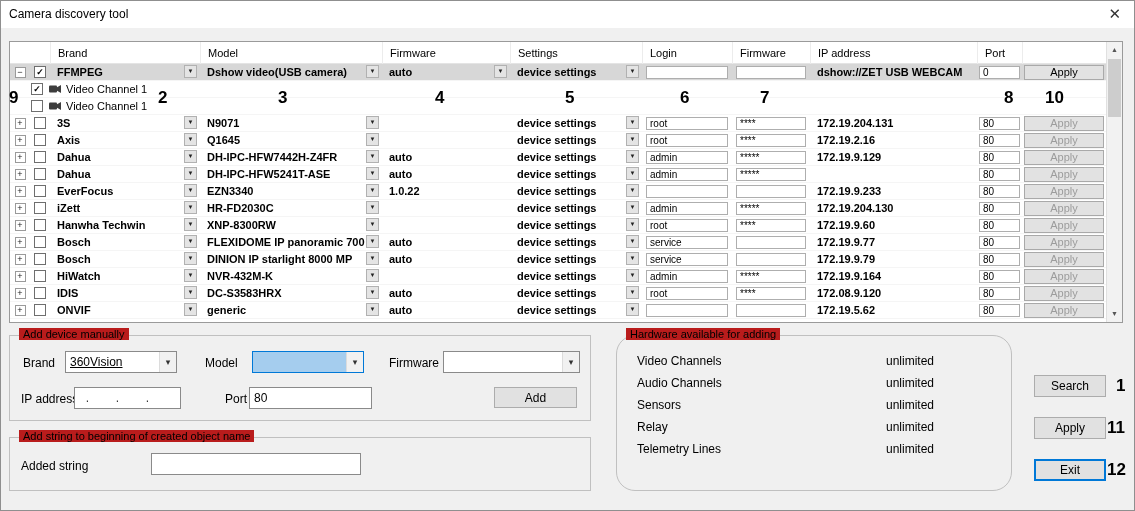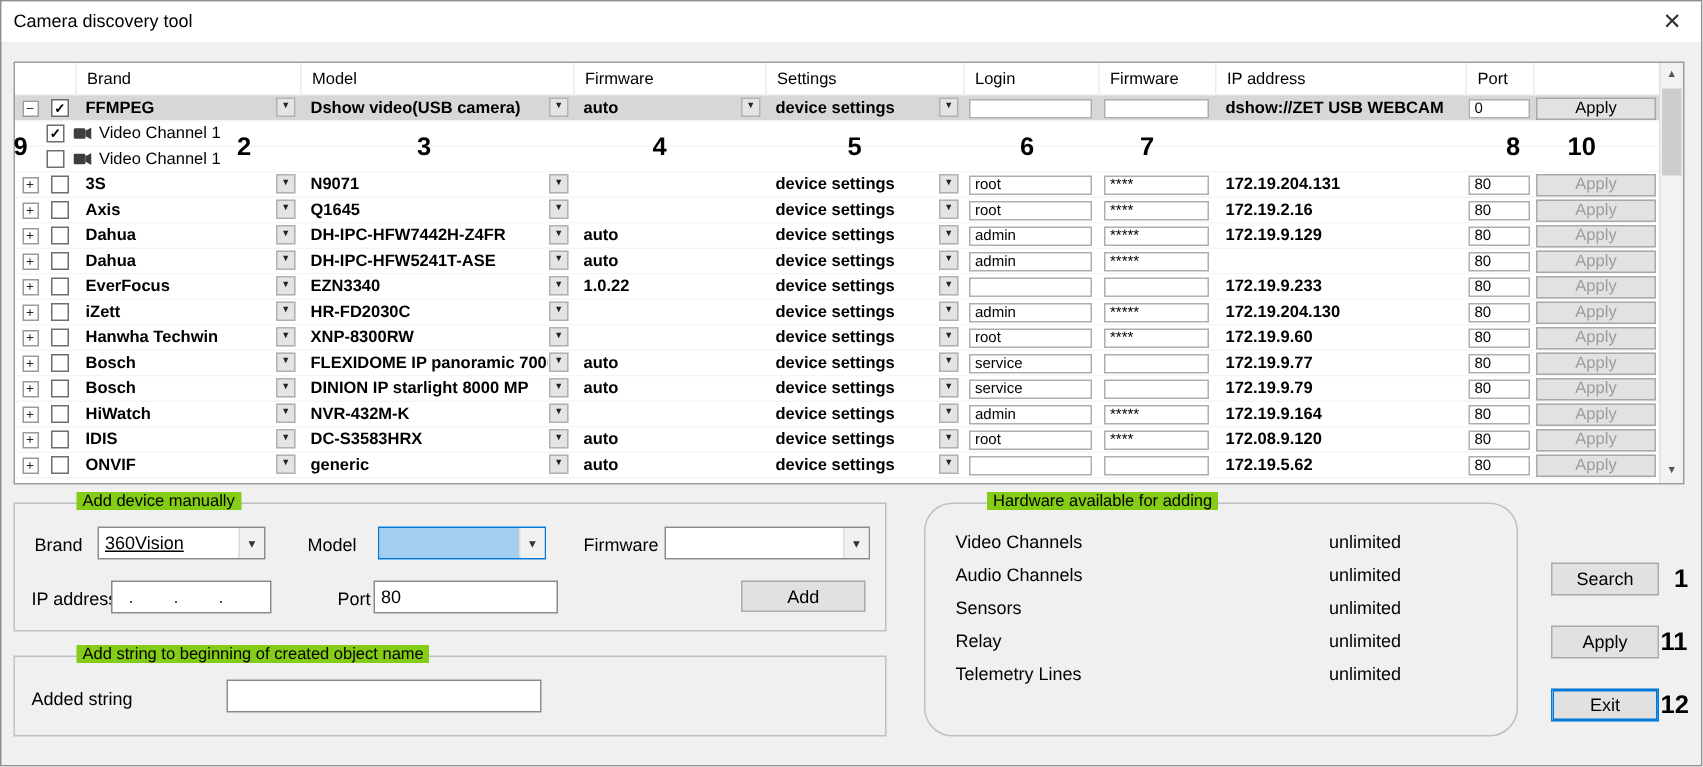--- a/index.html
+++ b/index.html
@@ -49,21 +49,21 @@
   .trow.channel{display:flex;align-items:center;padding-left:21px;}
   .camicon{margin-left:6px;display:inline-flex;align-items:center;}
   .chlabel{margin-left:5px;font-size:11px;white-space:nowrap;}
   
   .vscroll{position:absolute;top:0;right:0;bottom:0;width:16px;background:#f2f2f2;border-left:1px solid #e0e0e0;}
   .sarrow{position:absolute;left:0;right:0;height:16px;font-size:7px;color:#555;text-align:center;line-height:16px;}
   .sarrow.up{top:0}.sarrow.down{bottom:0}
   .sthumb{position:absolute;left:1px;right:1px;top:17px;height:58px;background:#cdcdcd;}
   
   .groupbox{position:absolute;border:1px solid #c0c0c0;}
-  .gtitle{position:absolute;top:-8px;left:9px;background:#84cc16;padding:0 4px;font-size:11px;white-space:nowrap;margin-left:32px;}
+  .gtitle{position:absolute;top:-8px;left:9px;background:#b91c1c;padding:0 4px;font-size:11px;white-space:nowrap;}
   .gb-add{left:8px;top:334px;width:582px;height:86px;}
   .gb-str{left:8px;top:436px;width:582px;height:54px;}
   .gb-hw{left:615px;top:334px;width:396px;height:156px;border-radius:19px;}
   .flabel{position:absolute;font-size:12px;}
   .lb-brand{left:22px;top:355px}.lb-model{left:204px;top:355px}.lb-firmware{left:388px;top:355px}
   .lb-ip{left:20px;top:391px}.lb-port{left:224px;top:391px}.lb-added{left:20px;top:458px}
   .combo{position:absolute;height:22px;background:#fff;border:1px solid #8a8a8a;display:flex;align-items:stretch;}
   .cb-brand{left:64px;top:350px;width:112px}
   .cb-model{left:251px;top:350px;width:112px;border-color:#0078d7;}
   .cb-model .cval{background:#a5cdee;}

